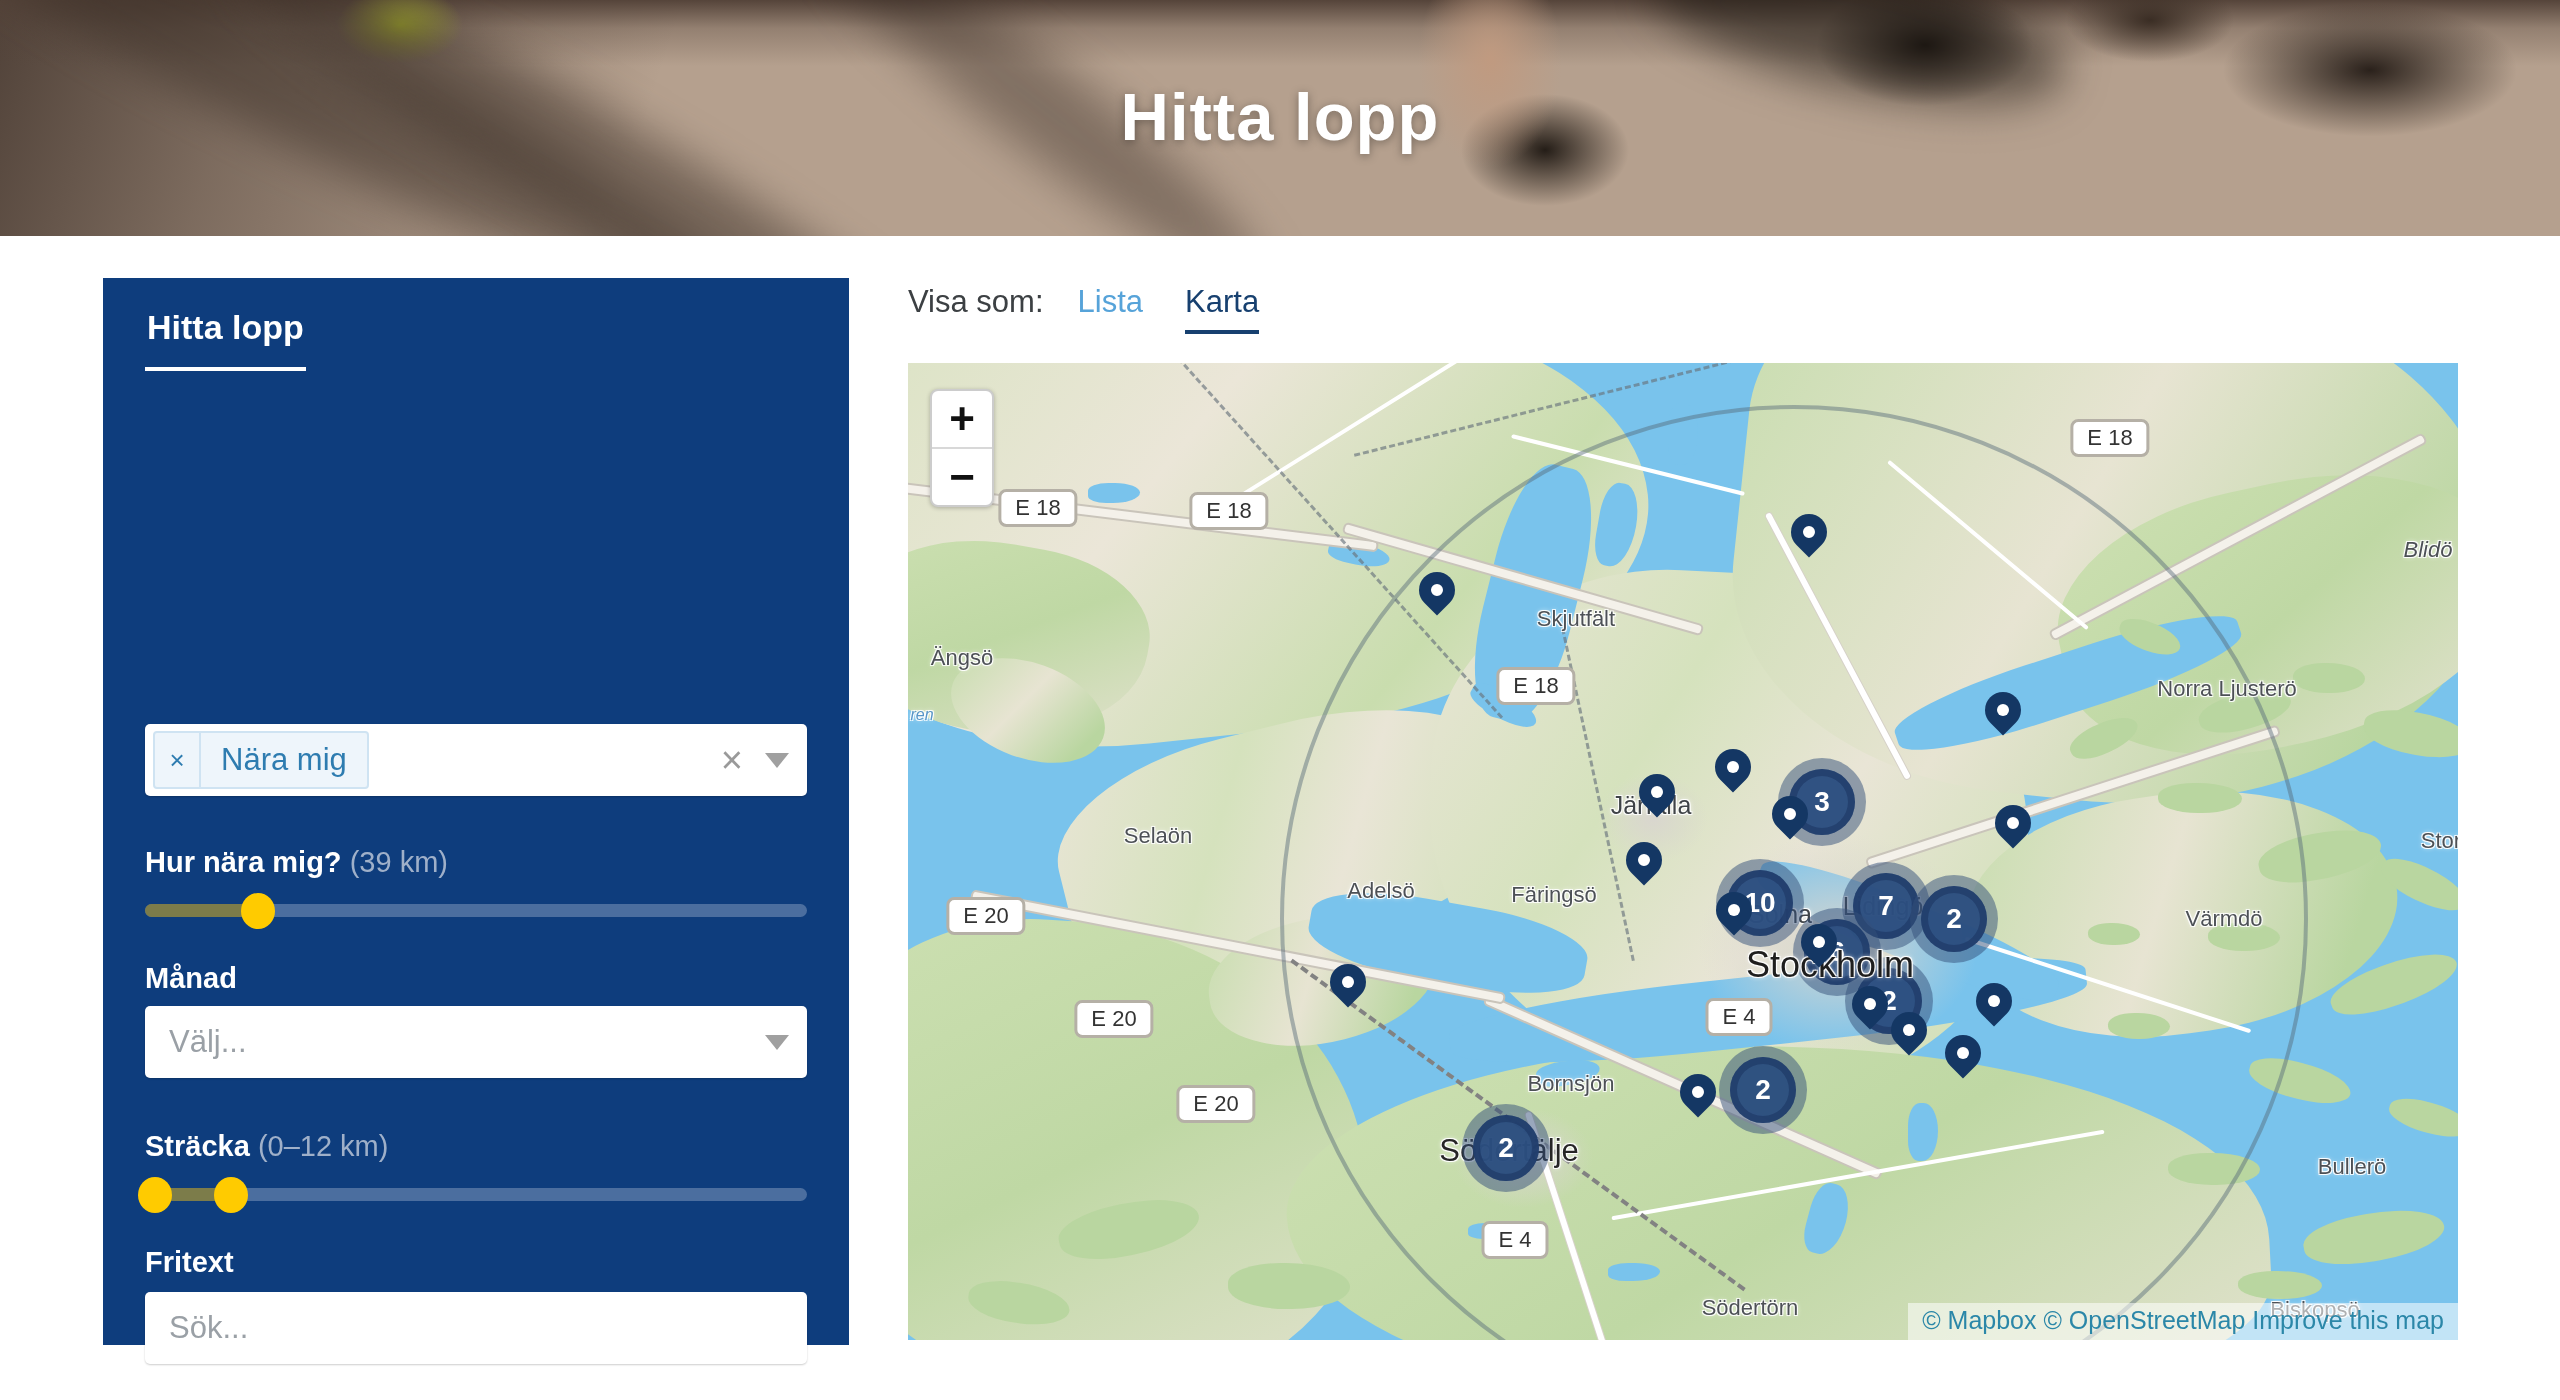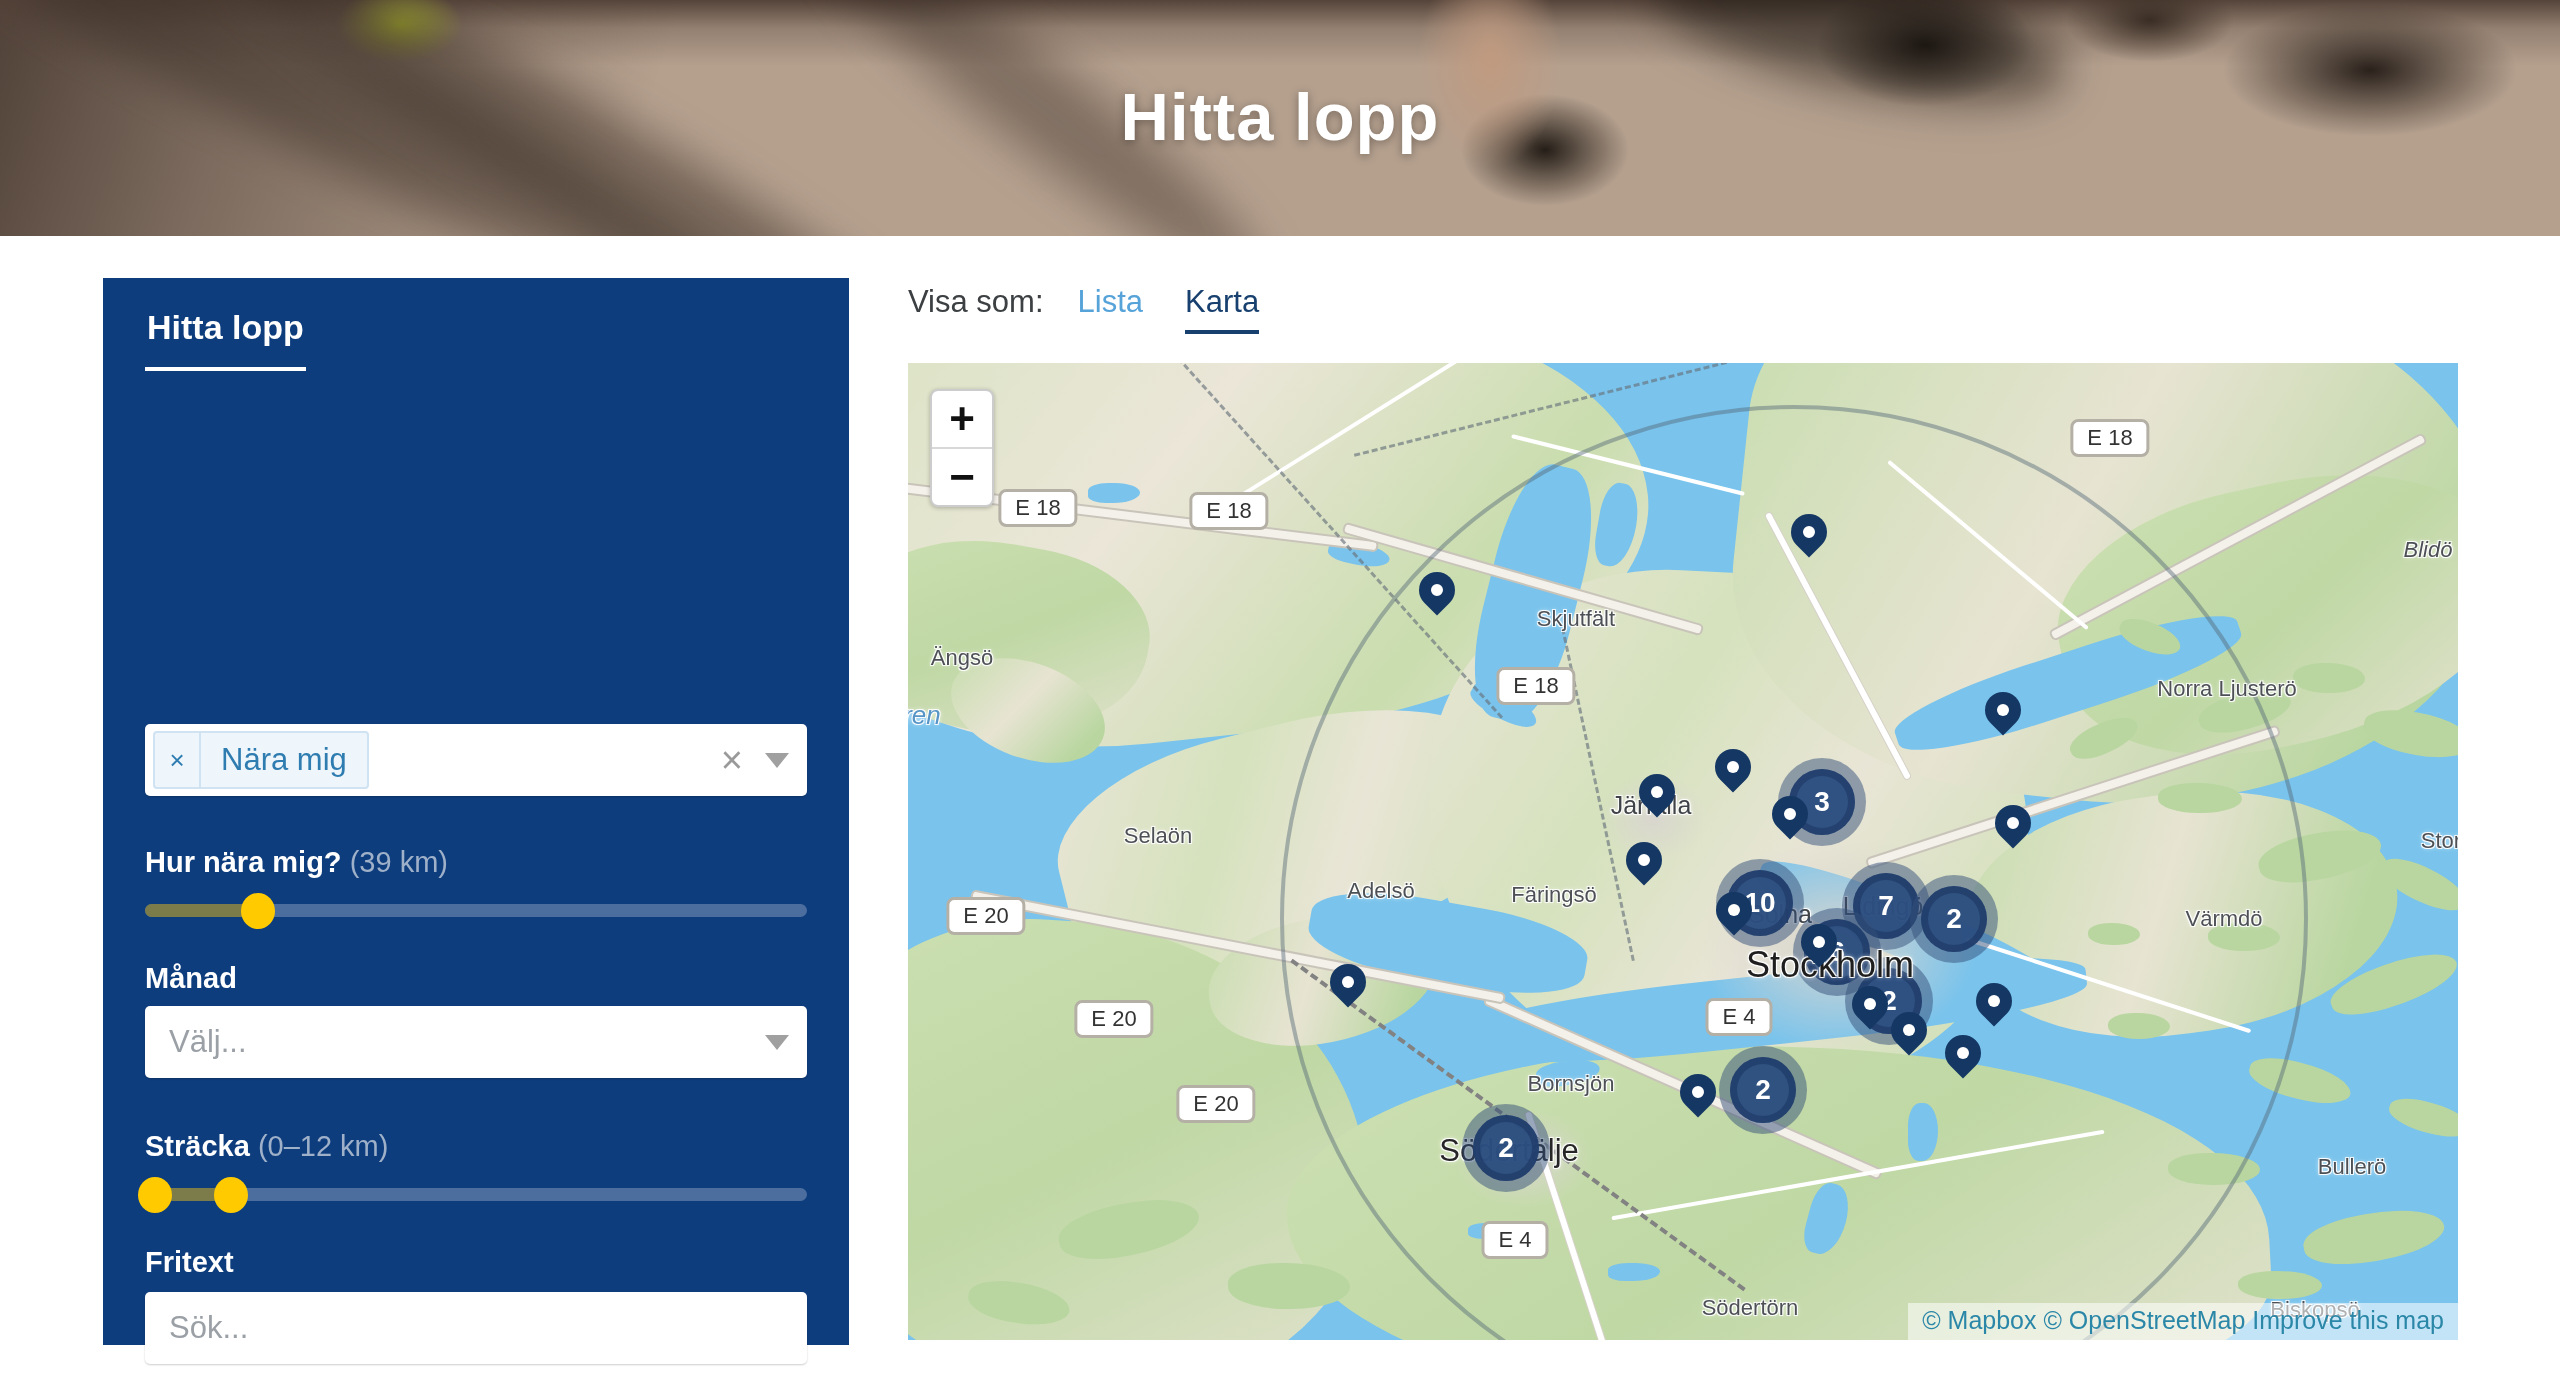--- a/index.html
+++ b/index.html
@@ -85,21 +85,21 @@
   .rail{position:absolute;height:0;border-top:4px dashed #828282;}
   .radius-circle{position:absolute;border:4px solid rgba(84,104,120,0.45);border-radius:50%;}
   .shield{position:absolute;transform:translate(-50%,-50%);background:#ffffff;border:3px solid #b5b0a6;
     border-radius:8px;padding:3px 14px;font-size:22px;color:#333;white-space:nowrap;z-index:5;}
   .place{position:absolute;transform:translate(-50%,-50%);color:#4d5156;font-size:22px;white-space:nowrap;z-index:4;
     text-shadow:-1px -1px 0 rgba(255,255,255,.85),1px -1px 0 rgba(255,255,255,.85),
       -1px 1px 0 rgba(255,255,255,.85),1px 1px 0 rgba(255,255,255,.85),0 0 5px #ffffff;}
   .place.city{font-size:25px;color:#3f4347;}
   .place.city-large{font-size:36px;color:#1e1e1e;z-index:7;}
   .place.city-mid{font-size:31px;color:#262626;}
-  .place.water-label{font-style:italic;color:#5795c7;font-size:26px;}
+  .place.water-label{font-style:italic;color:#5795c7;font-size:16px;}
   .cluster{position:absolute;transform:translate(-50%,-50%);width:88px;height:88px;border-radius:50%;
     background:rgba(52,80,122,0.5);display:flex;align-items:center;justify-content:center;z-index:6;cursor:pointer;}
   .cluster-inner{width:66px;height:66px;border-radius:50%;background:rgba(43,78,128,0.95);
     box-shadow:inset 0 0 0 7px rgba(23,48,92,0.5);display:flex;align-items:center;justify-content:center;}
   .cluster-inner span{color:#ffffff;font-size:28px;font-weight:700;}
   .pin{position:absolute;transform:translate(-50%,-50%);width:36px;height:36px;z-index:8;cursor:pointer;}
   .pin-head{position:absolute;left:0;top:0;width:36px;height:36px;background:#143764;
     border-radius:50% 50% 50% 0;transform:rotate(-45deg);transform-origin:50% 50%;}
   .pin-head::after{content:"";position:absolute;left:12px;top:12px;width:12px;height:12px;border-radius:50%;background:#ffffff;}
   .pin-tail{position:absolute;left:11px;top:26px;width:14px;height:16px;background:#143764;

